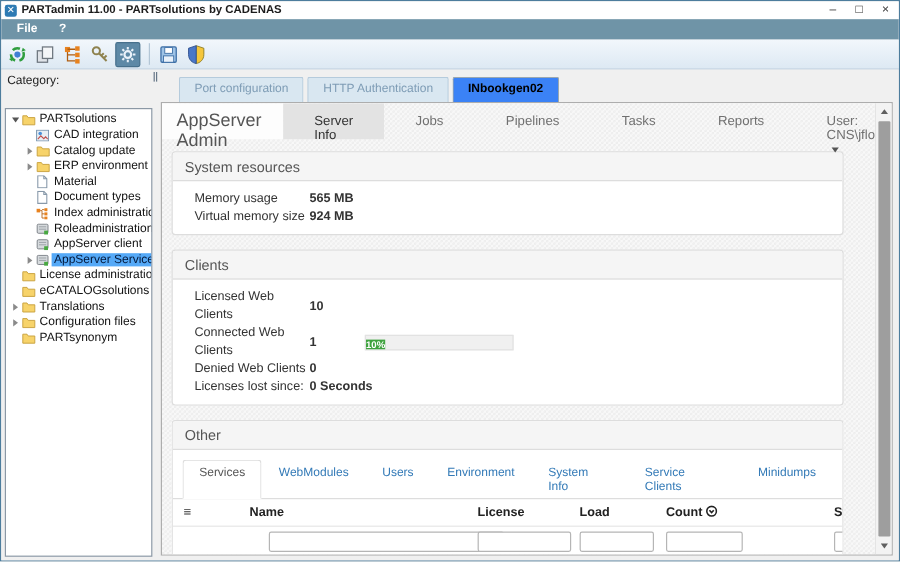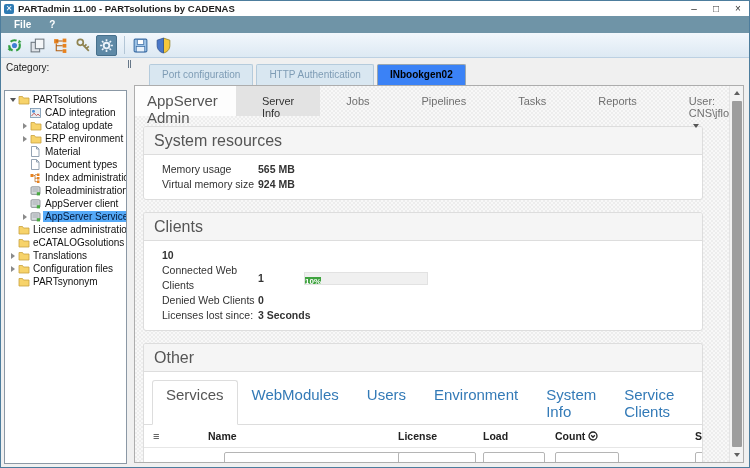--- a/index.html
+++ b/index.html
@@ -53,31 +53,31 @@
     background-color:#f8f8f8;
     background-image:linear-gradient(45deg,#ededed 25%,transparent 25%,transparent 75%,#ededed 75%),linear-gradient(45deg,#ededed 25%,transparent 25%,transparent 75%,#ededed 75%);
     background-position:0 0,2px 2px; background-size:4px 4px; }
   .navbar { height:30px; display:flex; align-items:stretch; }
   .brand { background:#fdfdfd; font-size:15px; color:#555; padding:6px 18px 0 12px; }
   .navitem { font-size:11px; color:#707070; padding:9px 26px 0; }
   .navitem.on { background:#e3e3e3; color:#333; }
   .caret { display:inline-block; width:0; height:0; border-left:3px solid transparent; border-right:3px solid transparent; border-top:4px solid #555; margin-left:4px; vertical-align:middle; }
 
   .panel { background:#fff; border:1px solid #ddd; border-radius:3px; margin:10px 26px 12px 8px; overflow:hidden; }
-  .phead { background:#f5f5f5; border-bottom:1px solid #ddd; padding:5px 10px 4px; font-size:16px; color:#555; }
+  .phead { background:#f5f5f5; border-bottom:1px solid #ddd; padding:5px 10px 4px; font-size:12px; color:#555; }
   .pbody { padding:7px 10px 7px 18px; }
   .krow { display:flex; font-size:10.5px; color:#333; line-height:15px; align-items:center; }
   .klabel { width:96px; flex:0 0 auto; }
   .kval { font-weight:bold; width:46px; flex:0 0 auto; }
   .progress { width:124px; height:13px; background:#f0f0f0; border:1px solid #e2e2e2; overflow:hidden; }
   .pfill { height:100%; background:#3fa33f; color:#fff; font-size:8px; font-weight:bold; text-align:center; line-height:12px; min-width:14px; }
 
   .panel.other { margin-bottom:0; border-bottom:none; border-radius:3px 3px 0 0; }
   .subtabs { display:flex; border-bottom:1px solid #ddd; padding:8px 8px 0; background:#fff; }
-  .subtab { font-size:15px; color:#337ab7; padding:5px 13px 4px; border:1px solid transparent; margin-bottom:-1px; border-radius:3px 3px 0 0; }
+  .subtab { font-size:10px; color:#337ab7; padding:5px 13px 4px; border:1px solid transparent; margin-bottom:-1px; border-radius:3px 3px 0 0; }
   .subtab.on { color:#555; background:#fff; border-color:#ddd #ddd #fff; }
 
   .thead, .trow, .frow { display:flex; align-items:center; }
   .thead { height:22px; font-size:10.5px; font-weight:bold; color:#222; }
   .c-menu { width:20px; flex:0 0 auto; padding-left:9px; }
   .c-name { width:190px; flex:0 0 auto;margin-left:44px; }
   .c-license { width:85px; flex:0 0 auto; }
   .c-load { width:72px; flex:0 0 auto; }
   .c-count { width:92px; flex:0 0 auto; }
   .c-status { flex:1;padding-left:48px; }
@@ -393,36 +393,37 @@
                 <span class="klabel">Virtual memory size</span>
                 <span class="kval">924 MB</span>
               </div>
             </div>
           </div>
 
           <div class="panel">
             <div class="phead">Clients</div>
             <div class="pbody">
               <div class="krow">
+                <span class="klabel">Licensed Web Clients</span>
                 <span class="kval">10</span>
               </div>
               <div class="krow">
                 <span class="klabel">Connected Web Clients</span>
                 <span class="kval">1</span>
                 <span class="progress">
                   <span class="pfill" style="width: 11%; background: rgb(63, 163, 63);">10%</span>
                 </span>
               </div>
               <div class="krow">
                 <span class="klabel">Denied Web Clients</span>
                 <span class="kval">0</span>
               </div>
               <div class="krow">
                 <span class="klabel">Licenses lost since:</span>
-                <span class="kval" style="width:auto">3 Seconds</span>
+                <span class="kval" style="width:auto">0 Seconds</span>
               </div>
             </div>
           </div>
 
           <div class="panel other">
             <div class="phead">Other</div>
 
             <div class="subtabs">
               <div class="subtab on">Services</div>
               <div class="subtab">WebModules</div>

